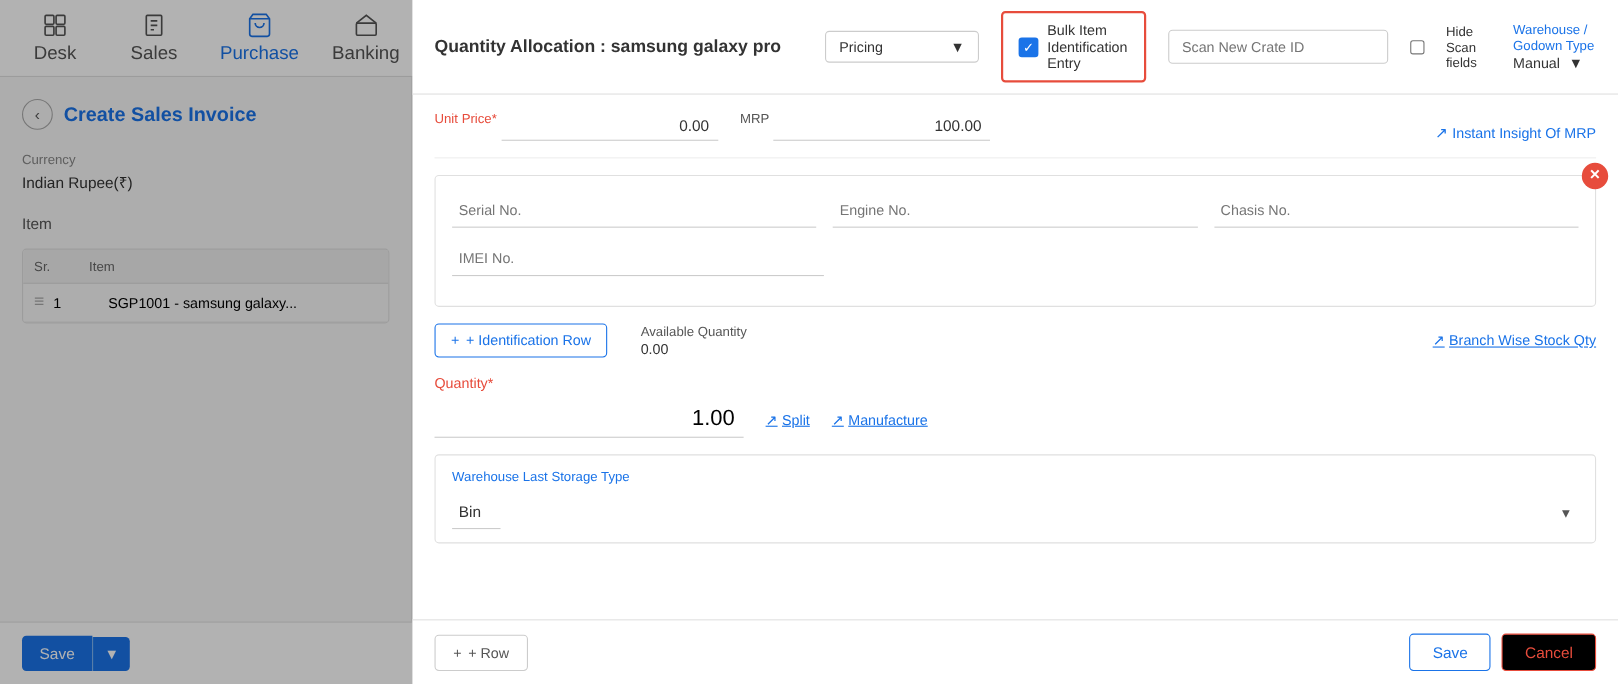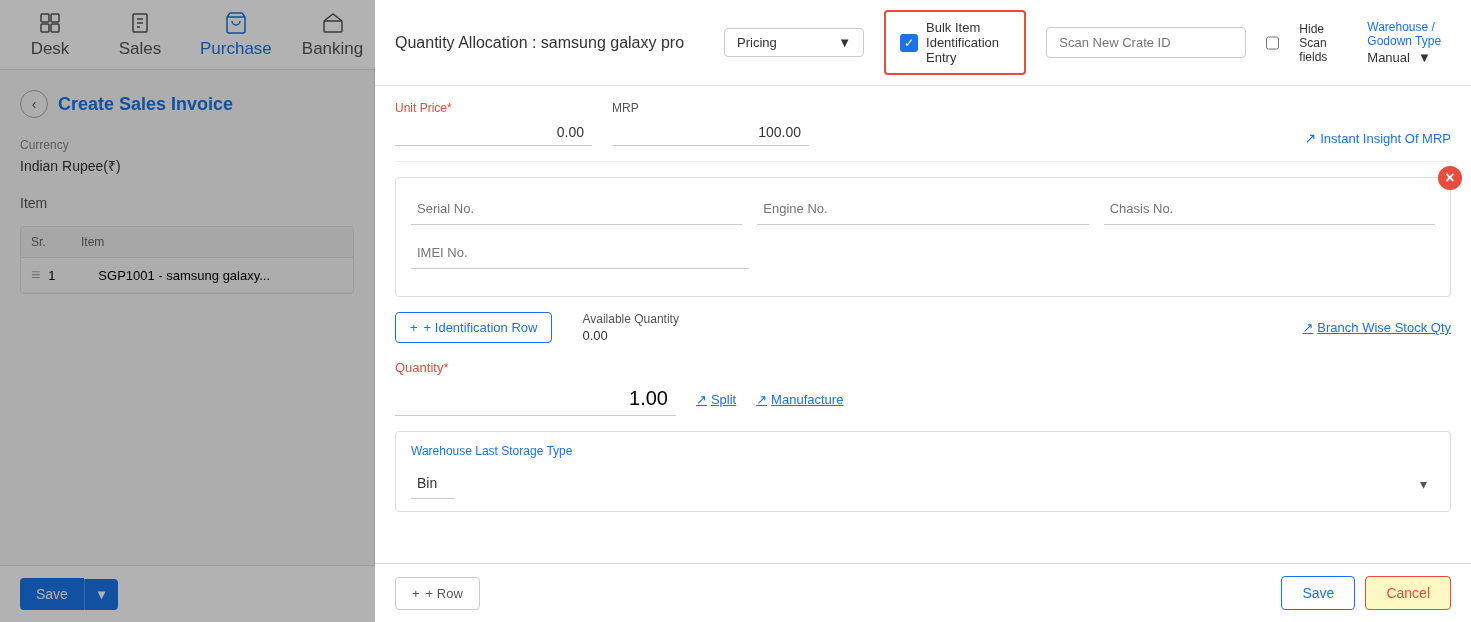--- a/index.html
+++ b/index.html
@@ -101,21 +101,21 @@
       overflow: hidden;
     }
 
     .modal-top-bar {
       display: flex; align-items: center; padding: 10px 20px;
       border-bottom: 1px solid #e0e0e0; gap: 20px; flex-shrink: 0;
       background: #fff;
     }
 
     .modal-title {
-      font-size: 16px; font-weight: 400; color: #333; flex: 0 0 auto;
+      font-size: 16px; font-weight: 700; color: #333; flex: 0 0 auto;
       margin-right: 20px;
     }
 
     .pricing-dropdown {
       display: flex; align-items: center; border: 1px solid #ccc;
       border-radius: 4px; padding: 6px 12px; gap: 10px; min-width: 140px;
       cursor: pointer; font-size: 13px; color: #333;
     }
 
     .bulk-checkbox-area {
@@ -160,21 +160,21 @@
     .modal-body {
       flex: 1; overflow-y: auto; padding: 0 20px 20px;
     }
 
     
     .price-row {
       display: flex; align-items: flex-end; gap: 20px; padding: 15px 0;
       border-bottom: 1px solid #eee;
     }
 
-    .field-group { display: flex; flex-direction: column; gap: 4px; }
+    .field-group { display: flex; gap: 4px; }
 
     .field-group label {
       font-size: 12px; color: #555;
     }
 
     .field-group label span { color: #e74c3c; }
 
     .field-input {
       border: none; border-bottom: 1px solid #ccc; padding: 5px 8px;
       font-size: 14px; text-align: right; outline: none; min-width: 120px;
@@ -293,21 +293,21 @@
     }
 
     .footer-actions { margin-left: auto; display: flex; gap: 10px; }
 
     .btn-save {
       background: #fff; border: 1px solid #1a73e8; color: #1a73e8;
       padding: 8px 20px; border-radius: 4px; cursor: pointer; font-size: 14px;
     }
 
     .btn-cancel {
-      background: #fef9c3; border: 1px solid #e74c3c; color: #e74c3c;
+      background: #000000; border: 1px solid #e74c3c; color: #e74c3c;
       padding: 8px 20px; border-radius: 4px; cursor: pointer; font-size: 14px;
     }
   </style>
 </head>
 <body>
 
 <div class="app-bg">
 
   <div class="top-nav">
     <div class="nav-item">

